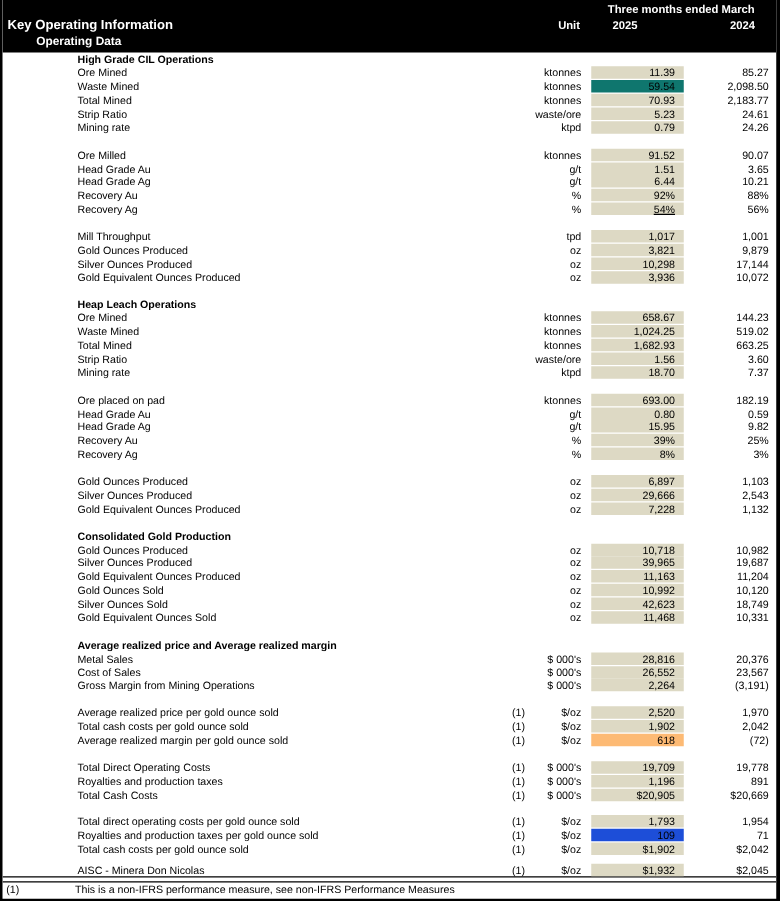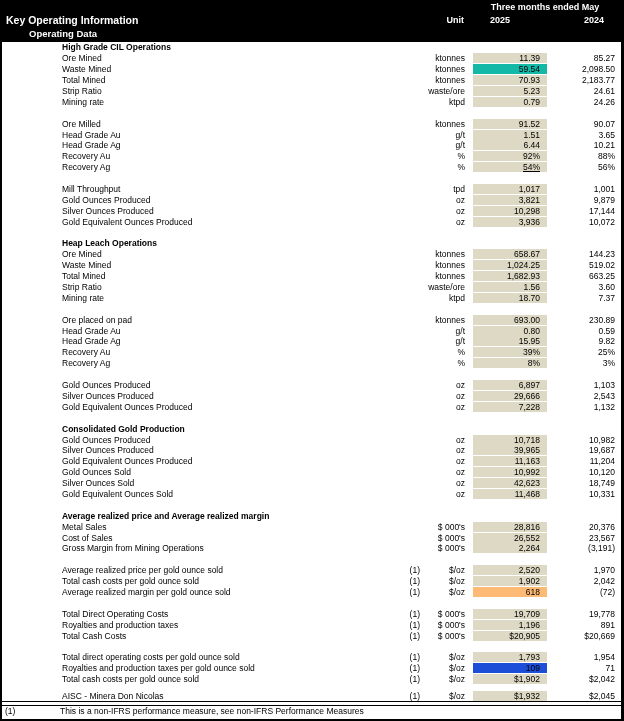--- a/index.html
+++ b/index.html
@@ -33,21 +33,21 @@
   #rule{height:3px; border-top:1px solid #000; border-bottom:1px solid #000;}
   #footnote{display:flex; align-items:center; height:10px; font-size:8.5px;}
   #fn-marker{width:58px; padding-left:3px; box-sizing:border-box;}
   #fn-text{flex:1; white-space:nowrap;}
 </style>
 </head>
 <body>
 
 <div id="sheet">
   <div id="hdr">
-    <span class="t" id="period">Three months ended May</span>
+    <span class="t" id="period">Three months ended March</span>
     <span class="t" id="title">Key Operating Information</span>
     <span class="t" id="unitlbl">Unit</span>
     <span class="t" id="y2025">2025</span>
     <span class="t" id="y2024">2024</span>
     <span class="t" id="subtitle">Operating Data</span>
   </div>
 
   <div id="tbody">
       <div class="row section">
         <div class="c-label">High Grade CIL Operations</div>
@@ -63,21 +63,21 @@
         <div class="c-unit">ktonnes</div>
         <div class="c-gap"></div>
         <div class="c-v25" style="background: rgb(221, 217, 196);">11.39</div>
         <div class="c-v24">85.27</div>
       </div>
       <div class="row">
         <div class="c-label">Waste Mined</div>
         <div class="c-note"></div>
         <div class="c-unit">ktonnes</div>
         <div class="c-gap"></div>
-        <div class="c-v25" style="background: #14b8a6;">59.54</div>
+        <div class="c-v25" style="background: #0f766e;">59.54</div>
         <div class="c-v24">2,098.50</div>
       </div>
       <div class="row">
         <div class="c-label">Total Mined</div>
         <div class="c-note"></div>
         <div class="c-unit">ktonnes</div>
         <div class="c-gap"></div>
         <div class="c-v25" style="background: rgb(221, 217, 196);">70.93</div>
         <div class="c-v24">2,183.77</div>
       </div>
@@ -248,21 +248,21 @@
         <div class="c-gap"></div>
         <div class="c-v25" style="background: rgb(221, 217, 196);"></div>
         <div class="c-v24"></div>
       </div>
       <div class="row">
         <div class="c-label">Ore placed on pad</div>
         <div class="c-note"></div>
         <div class="c-unit">ktonnes</div>
         <div class="c-gap"></div>
         <div class="c-v25" style="background: rgb(221, 217, 196);">693.00</div>
-        <div class="c-v24">230.89</div>
+        <div class="c-v24">182.19</div>
       </div>
       <div class="row">
         <div class="c-label">Head Grade Au</div>
         <div class="c-note"></div>
         <div class="c-unit">g/t</div>
         <div class="c-gap"></div>
         <div class="c-v25" style="background: rgb(221, 217, 196);">0.80</div>
         <div class="c-v24">0.59</div>
       </div>
       <div class="row">

